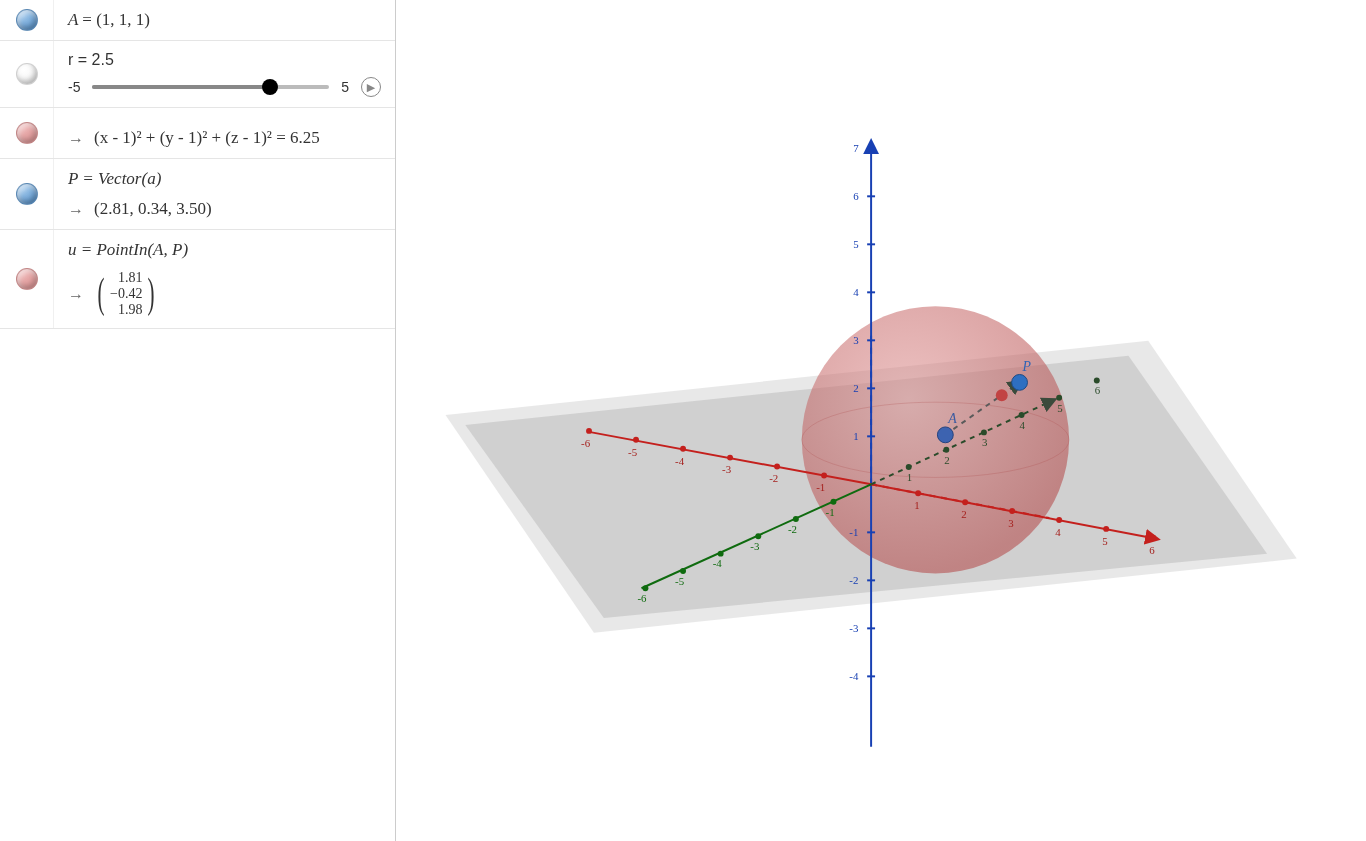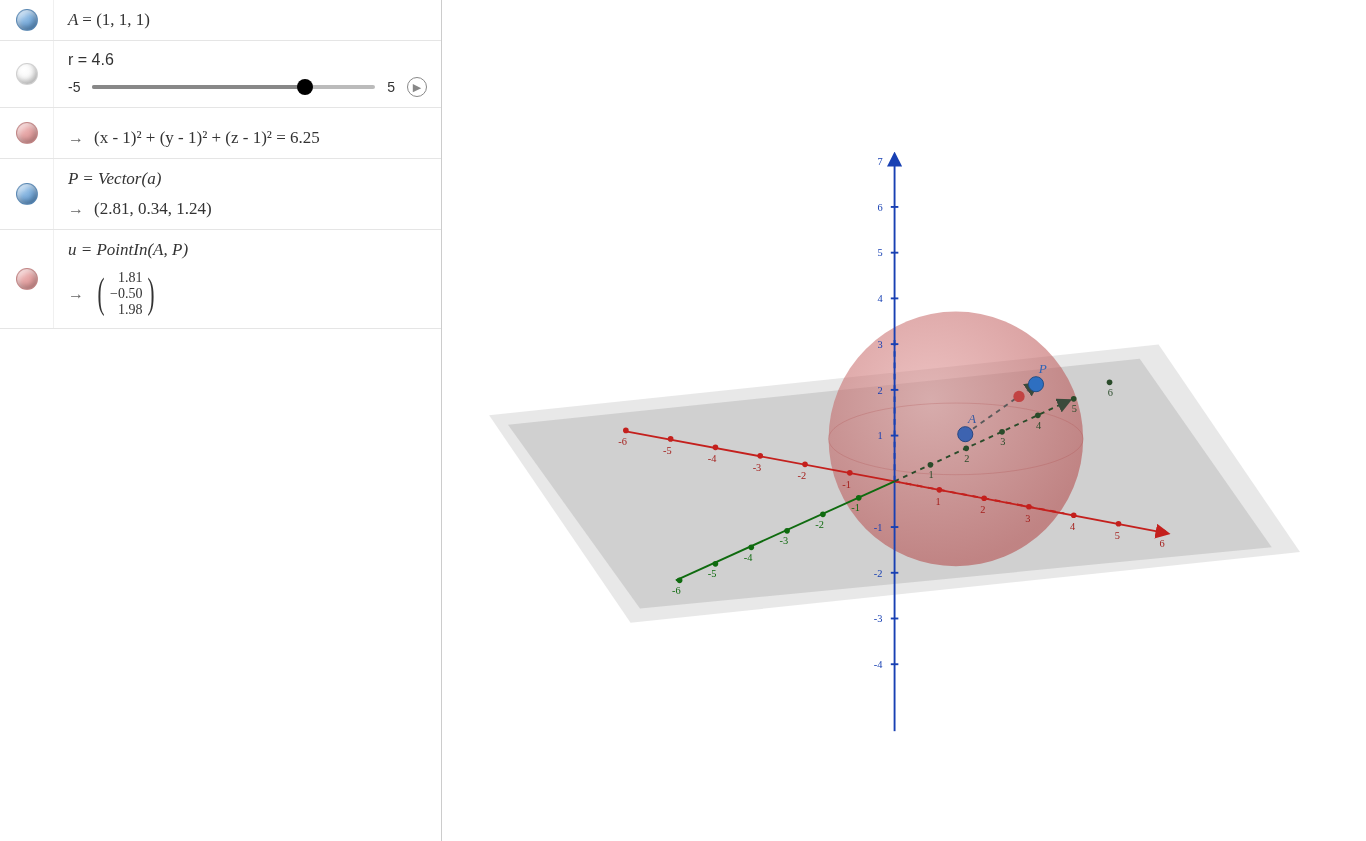--- a/index.html
+++ b/index.html
@@ -1,18 +1,18 @@
 <!DOCTYPE html>
 <html><head>
 <meta charset="utf-8">
 <style>
   * { box-sizing: border-box; margin: 0; padding: 0; }
   html, body { width: 1366px; height: 841px; font-family: "Helvetica Neue", Arial, sans-serif; background: #fff; overflow: hidden; }
   .app { display: flex; width: 100%; height: 100%; }
-  .sidebar { width: 442px; border-right: 1px solid #ccc; background: #fff; }
+  .sidebar { width: 396px; border-right: 1px solid #ccc; background: #fff; }
   .row { display: flex; border-bottom: 1px solid #e5e5e5; }
   .marble-col { width: 54px; display: flex; align-items: center; justify-content: center; flex-shrink: 0; border-right: 1px solid #f0f0f0; }
   .content-col { flex: 1; padding: 10px 14px; color: #333; font-size: 16px; }
   .marble {
     width: 22px; height: 22px; border-radius: 50%;
     box-shadow: inset -2px -3px 5px rgba(0,0,0,0.25), inset 2px 3px 5px rgba(255,255,255,0.6);
     border: 1px solid rgba(0,0,0,0.15);
   }
   .marble.blue  { background: radial-gradient(circle at 35% 30%, #9cc4e8, #4f8dc9); }
   .marble.white { background: radial-gradient(circle at 35% 30%, #fff, #eee); }
@@ -59,21 +59,21 @@
         </span>
       </div>
     </div>
 
     <div class="row">
       <div class="marble-col">
         <div class="marble white"></div>
       </div>
       <div class="content-col">
         <div style="font-family: Arial, sans-serif; font-size:16px; color:#333;">
-          <span>r</span> = <span>4.6</span>
+          <span>r</span> = <span>2.5</span>
         </div>
         <div class="slider-wrap">
           <span class="slider-label">-5</span>
           <div class="slider-track">
             <div class="slider-fill" id="slider-fill" style="width: 75%;"></div>
             <div class="slider-thumb" id="slider-thumb" style="left: 75%;"></div>
           </div>
           <span class="slider-label">5</span>
           <span class="play-btn">▶</span>
         </div>
@@ -93,38 +93,38 @@
     </div>
 
     <div class="row">
       <div class="marble-col">
         <div class="marble blue"></div>
       </div>
       <div class="content-col math">
         <div>P  =  Vector(a)</div>
         <div class="subline">
           <span class="arrow-sym">→</span>
-          <span class="rm">(2.81, 0.34, 1.24)</span>
+          <span class="rm">(2.81, 0.34, 3.50)</span>
         </div>
       </div>
     </div>
 
     <div class="row">
       <div class="marble-col">
         <div class="marble red"></div>
       </div>
       <div class="content-col math">
         <div>u  =  PointIn(A, P)</div>
         <div class="subline" style="align-items:center;">
           <span class="arrow-sym">→</span>
           <span class="vec rm">
             <span class="paren">(</span>
             <span class="col">
               <span>1.81</span>
-              <span>−0.50</span>
+              <span>−0.42</span>
               <span>1.98</span>
             </span>
             <span class="paren">)</span>
           </span>
         </div>
       </div>
     </div>
 
   </div>
 

